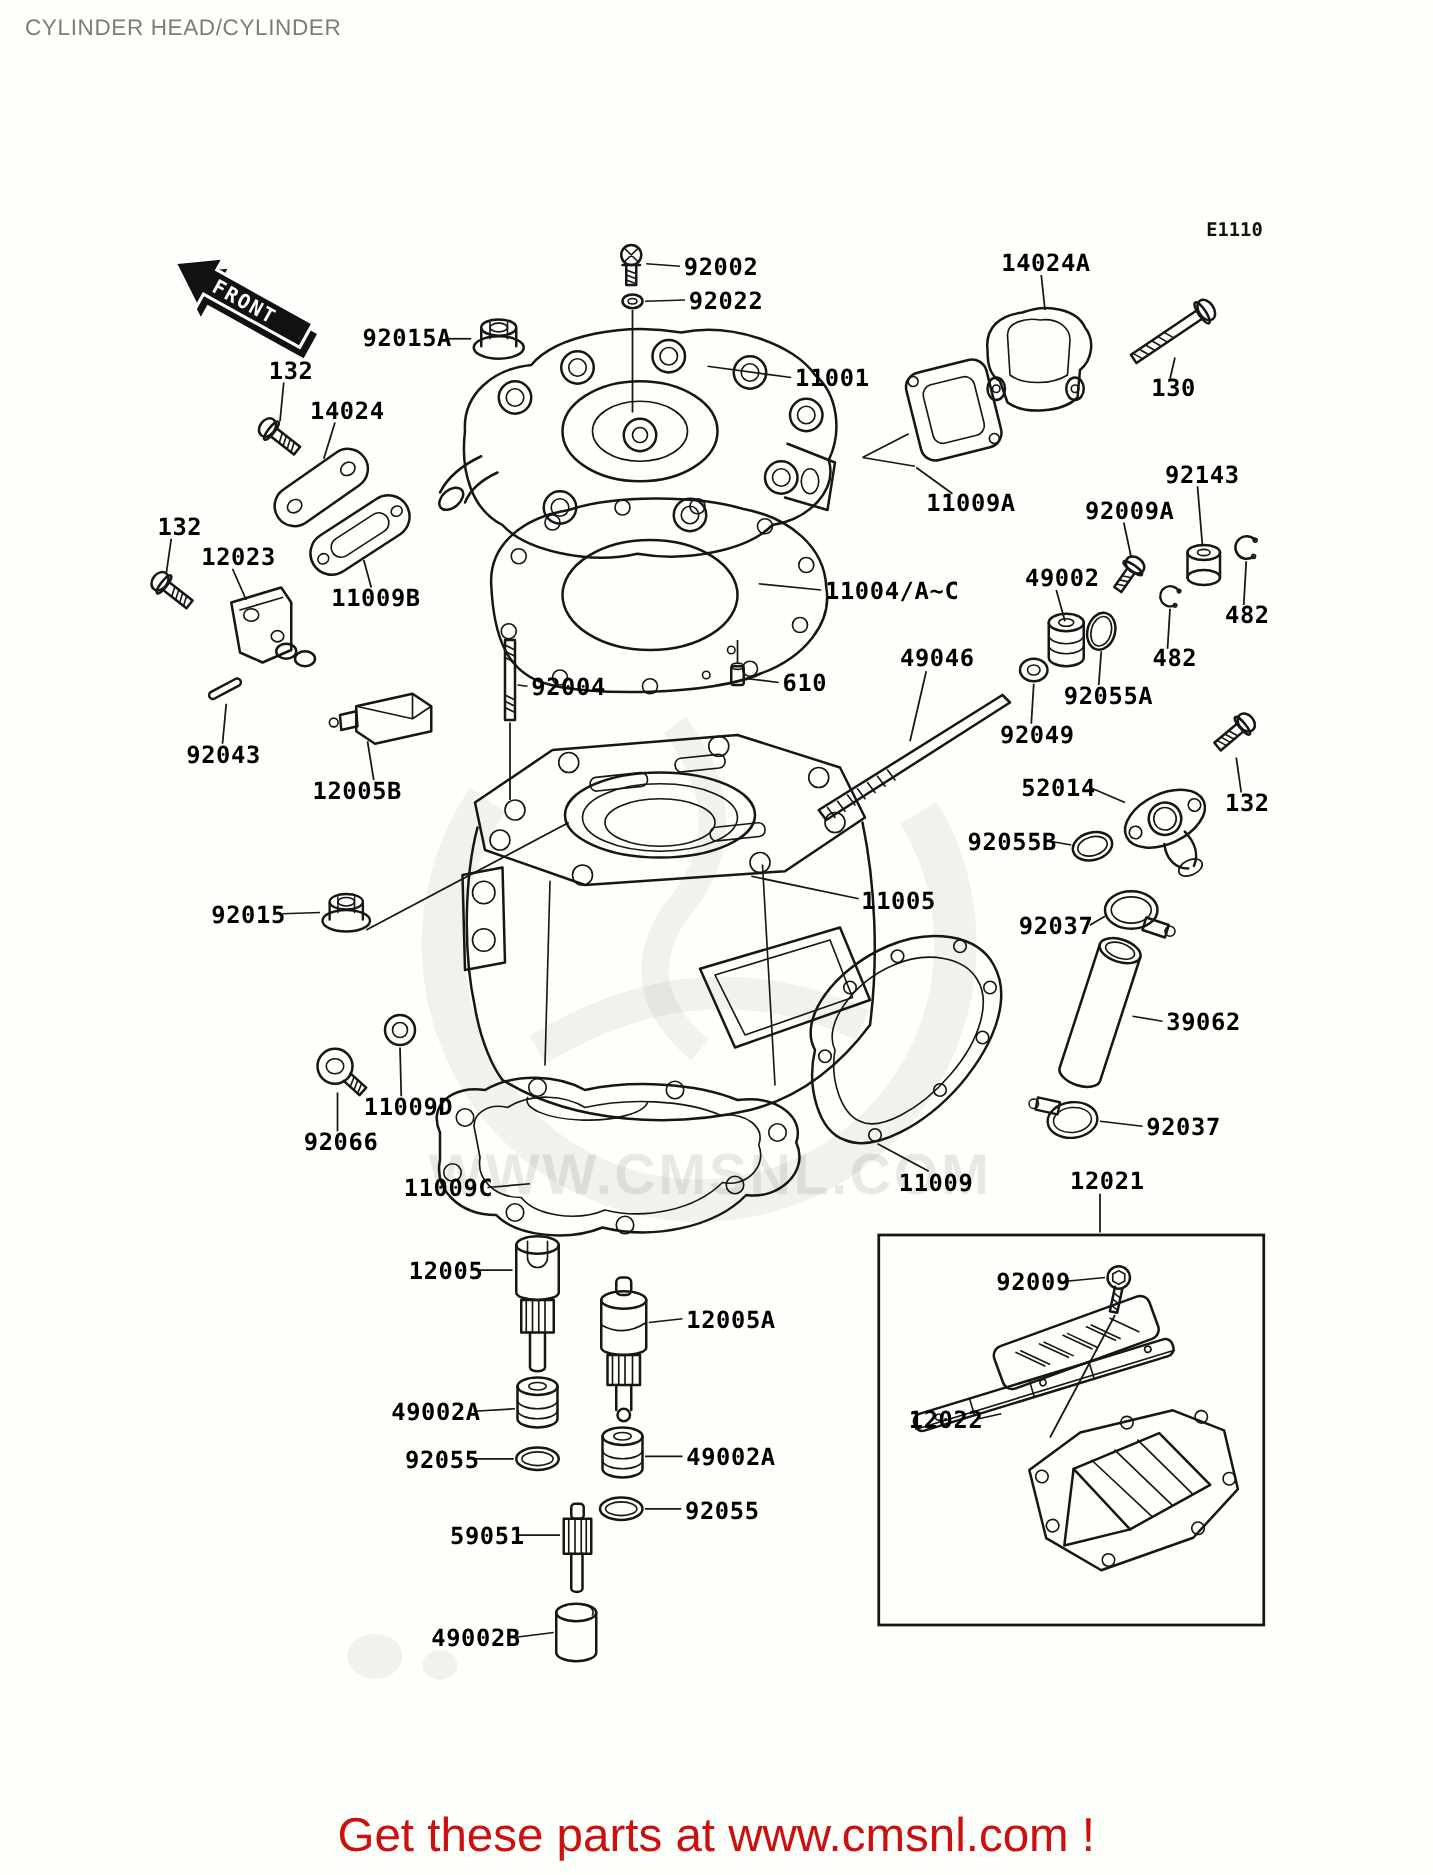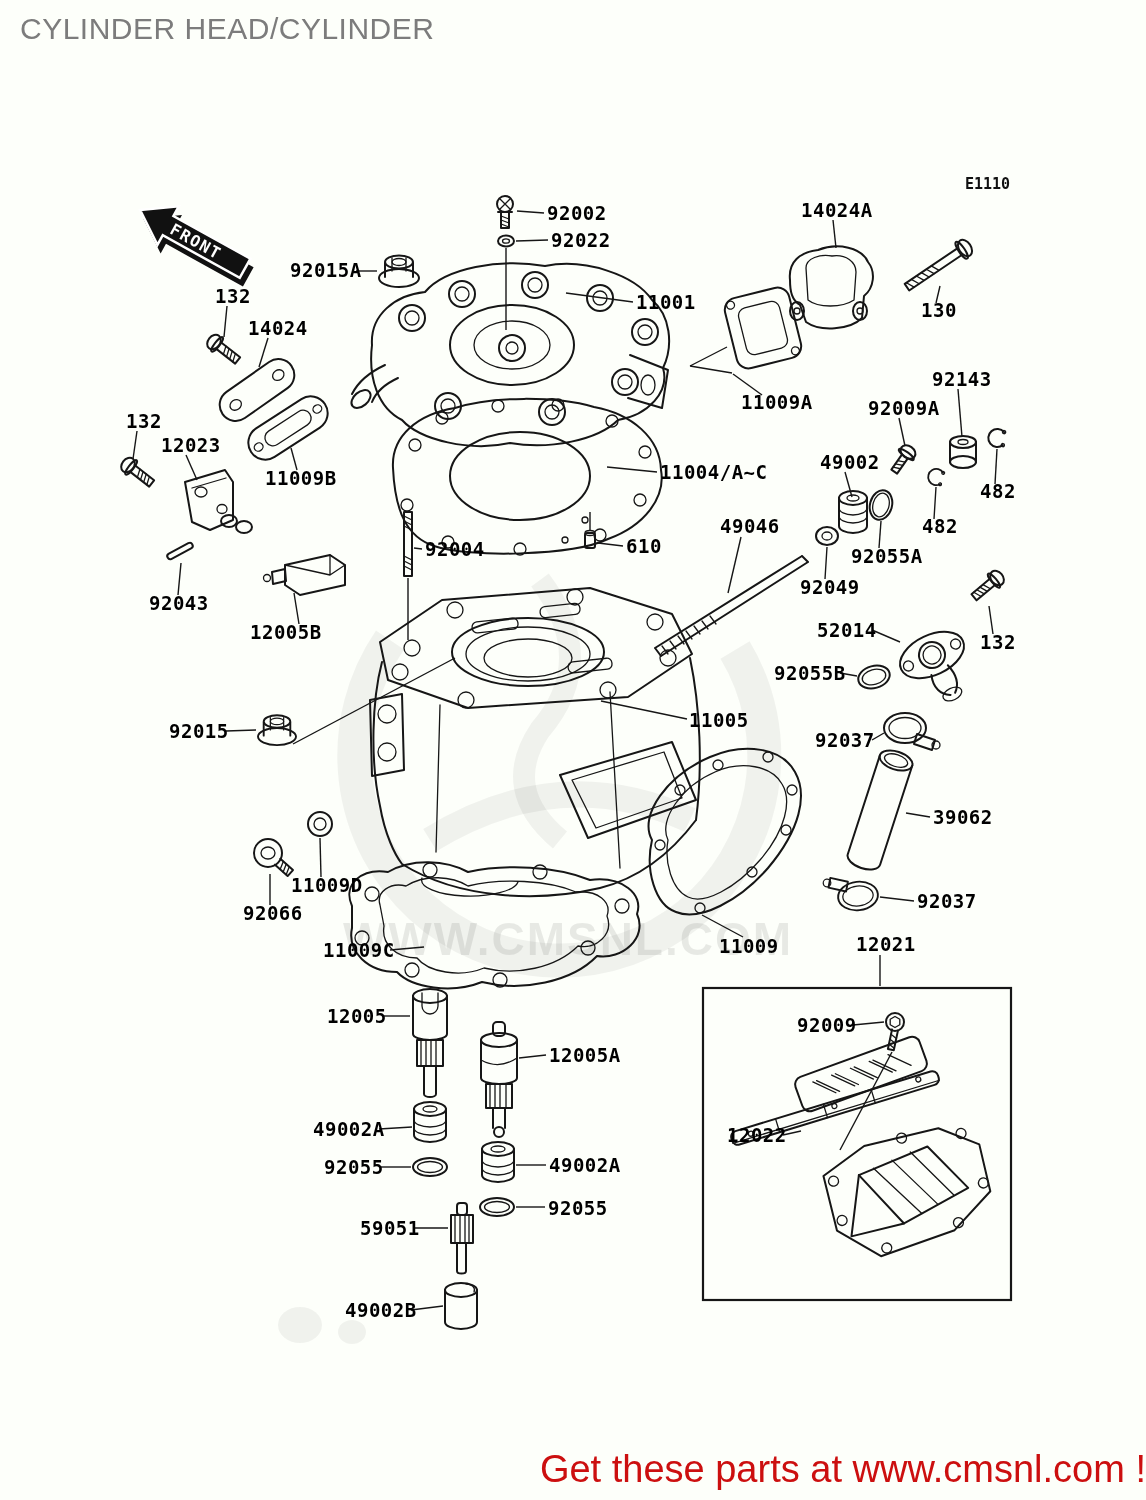--- a/index.html
+++ b/index.html
@@ -1,20 +1,20 @@
 <!DOCTYPE html>
 <html><head>
 <meta charset="utf-8">
 <style>
   html,body{margin:0;padding:0;}
   body{width:1146px;height:1500px;position:relative;background:#fdfffa;overflow:hidden;
        font-family:"Liberation Sans",sans-serif;}
-  .page-title{position:absolute;left:20px;top:12px;font-size:30px;letter-spacing:.5px;
+  .page-title{position:absolute;left:20px;top:12px;font-size:18px;letter-spacing:.5px;
        color:#7c7c7c;font-weight:400;margin:0;}
-  .footer-banner{position:absolute;left:0;top:1448px;width:1146px;text-align:right;
+  .footer-banner{position:absolute;left:0;top:1448px;width:1146px;text-align:center;
        font-size:38px;color:#cc0f0f;font-family:"Liberation Sans",sans-serif;}
   svg.diagram{position:absolute;left:0;top:0;}
   .ln{fill:none;stroke:#161616;stroke-width:2;stroke-linecap:round;stroke-linejoin:round;}
   .thin{stroke-width:1.3;}
   .plabel{font-family:"DejaVu Sans Mono",monospace;font-weight:700;font-size:19px;
        fill:#000;letter-spacing:0.5px;}
   .leader{stroke:#161616;stroke-width:1.4;fill:none;}
   .code-text{font-family:"DejaVu Sans Mono",monospace;font-weight:700;font-size:15px;fill:#111;}
   .wm-text{font-family:"Liberation Sans",sans-serif;font-weight:700;font-size:46px;
        letter-spacing:2px;fill:rgba(0,0,0,0.085);}

